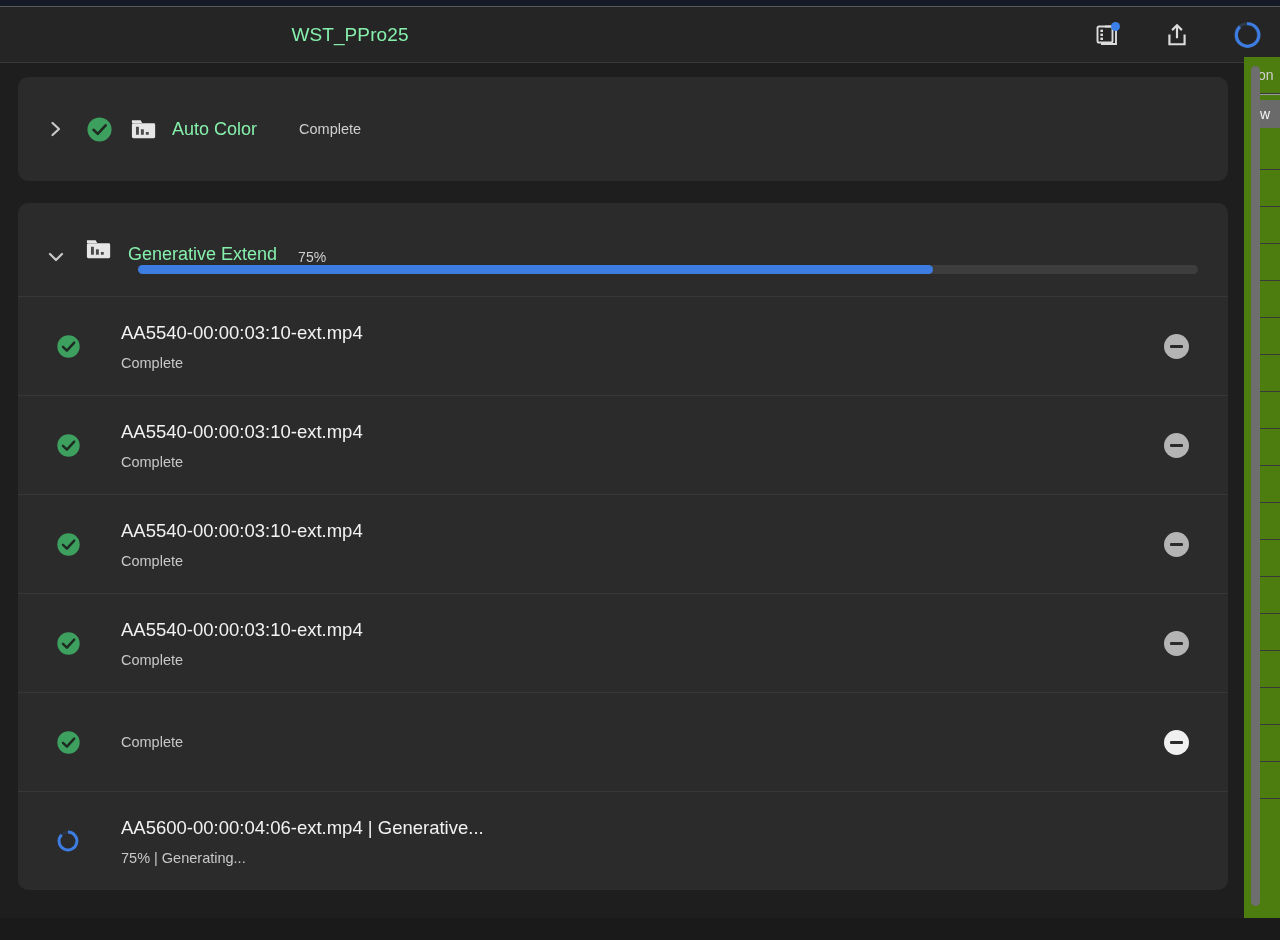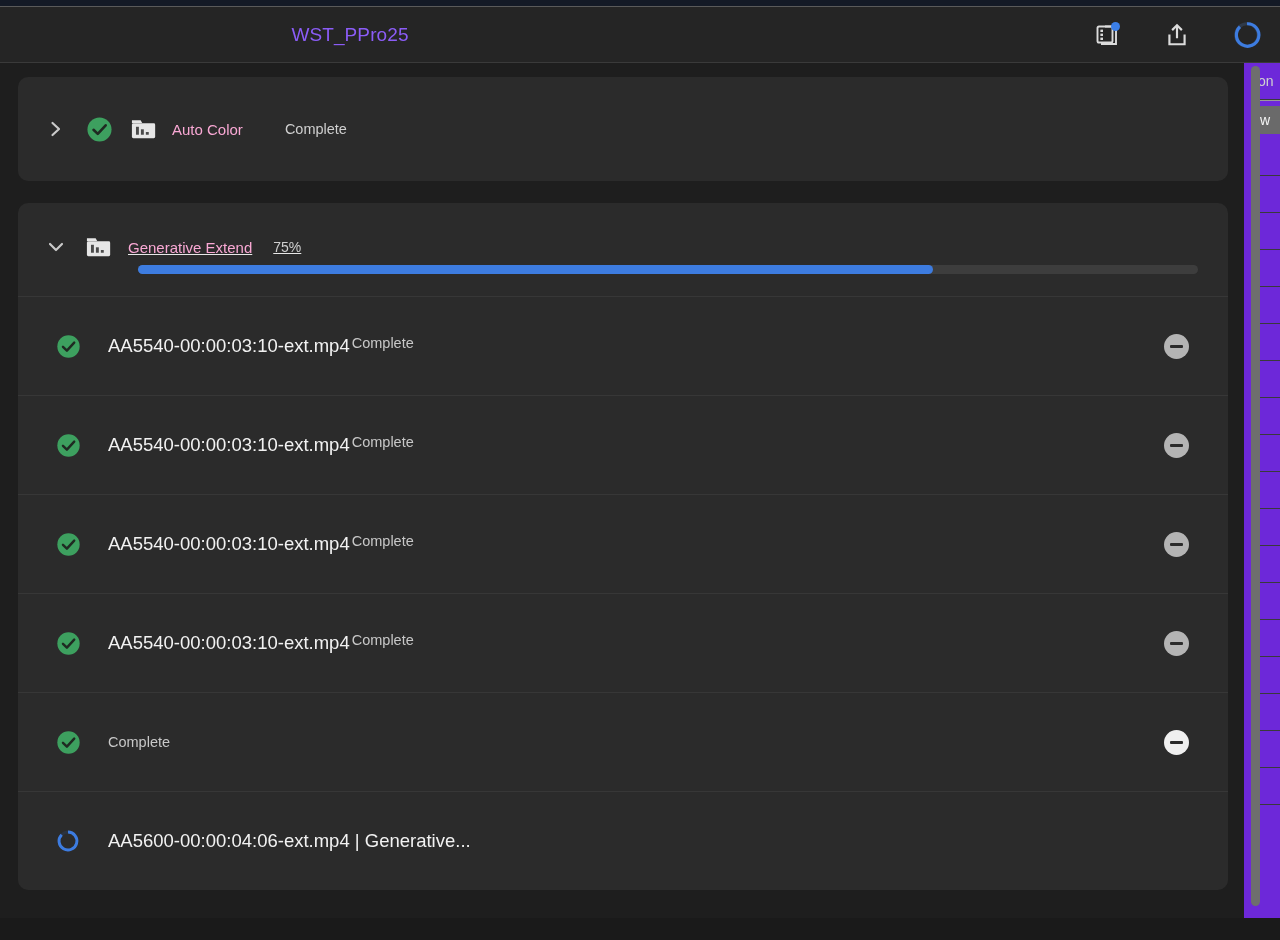--- a/index.html
+++ b/index.html
@@ -41,21 +41,21 @@
     height: 55px;
     background: #252525;
     display: flex;
     align-items: center;
   }
   .titlebar-title {
     position: absolute;
     left: 0; right: 0;
     text-align: center;
     font-size: 19px;
-    color: #8b5cf6;
+    color: #86efac;
     letter-spacing: 0.1px;
     padding-right: 580px;
   }
   .titlebar-actions {
     position: absolute;
     right: 18px;
     display: flex;
     align-items: center;
     gap: 40px;
   }
@@ -106,22 +106,21 @@
   
   .sec-head {
     display: flex;
     align-items: center;
     height: 104px;
     padding: 0 0 0 18px;
   }
   .sec-head.expanded {
     height: 62px;
     padding-top: 26px;
-    align-items: center;
-    text-decoration: underline;
+    align-items: flex-end;
   }
   .chevron {
     width: 40px;
     min-width: 40px;
     display: flex;
     align-items: center;
     justify-content: center;
     cursor: pointer;
     color: #c9c9c9;
   }
@@ -133,22 +132,22 @@
     justify-content: center;
   }
   .sec-type-icon {
     width: 44px;
     min-width: 44px;
     display: flex;
     align-items: center;
     justify-content: center;
   }
   .sec-title {
-    font-size: 15px;
-    color: #f9a8d4;
+    font-size: 18px;
+    color: #86efac;
     margin-left: 6px;
     white-space: nowrap;
   }
   .sec-meta {
     font-size: 14.5px;
     color: #cfcfcf;
     margin-left: 42px;
     white-space: nowrap;
   }
   .sec-meta.small {
@@ -187,23 +186,24 @@
   .job-status {
     width: 64px;
     min-width: 64px;
     display: flex;
     align-items: center;
     justify-content: center;
   }
   .job-text {
     flex: 1;
     display: flex;
-    flex-direction: row;
-    gap: 2px;
+    flex-direction: column;
+    gap: 11px;
     padding-left: 8px;
+    margin-left: 13px;
   }
   .job-name {
     font-size: 18.5px;
     color: #f2f2f2;
     white-space: nowrap;
   }
   .job-sub {
     font-size: 14.5px;
     color: #c8c8c8;
     white-space: nowrap;
@@ -231,25 +231,25 @@
   .minus-bar {
     width: 13px;
     height: 3px;
     background: #2b2b2b;
     border-radius: 1px;
   }
 
   
   .right-peek {
     position: absolute;
-    top: 63px;
+    top: 57px;
     right: 0;
     width: 36px;
     height: 877px;
-    background: #6d28d9;
+    background: #4d7c0f;
     overflow: hidden;
     text-align: center;
   }
   .peek-inner {
     position: absolute;
     left: 14px;
     top: 0;
     width: 60px;
   }
   .peek-row {
@@ -502,20 +502,21 @@
 
     <div class="job-row">
       <div class="job-status">
         <svg width="26" height="26" viewBox="0 0 32 32">
           <circle cx="16" cy="16" r="11" fill="none" stroke="#2b3340" stroke-width="3.6"></circle>
           <path d="M16 5 A11 11 0 1 1 8.2 8.2" fill="none" stroke="#3d7ce0" stroke-width="3.6" stroke-linecap="butt"></path>
         </svg>
       </div>
       <div class="job-text">
         <div class="job-name">AA5600-00:00:04:06-ext.mp4 | Generative...</div>
+        <div class="job-sub">75% | Generating...</div>
       </div>
       <div class="job-remove"></div>
     </div>
 
   </div>
 </div>
 
 <div class="right-peek">
   <div class="peek-inner">
     <div class="peek-row">on</div>

